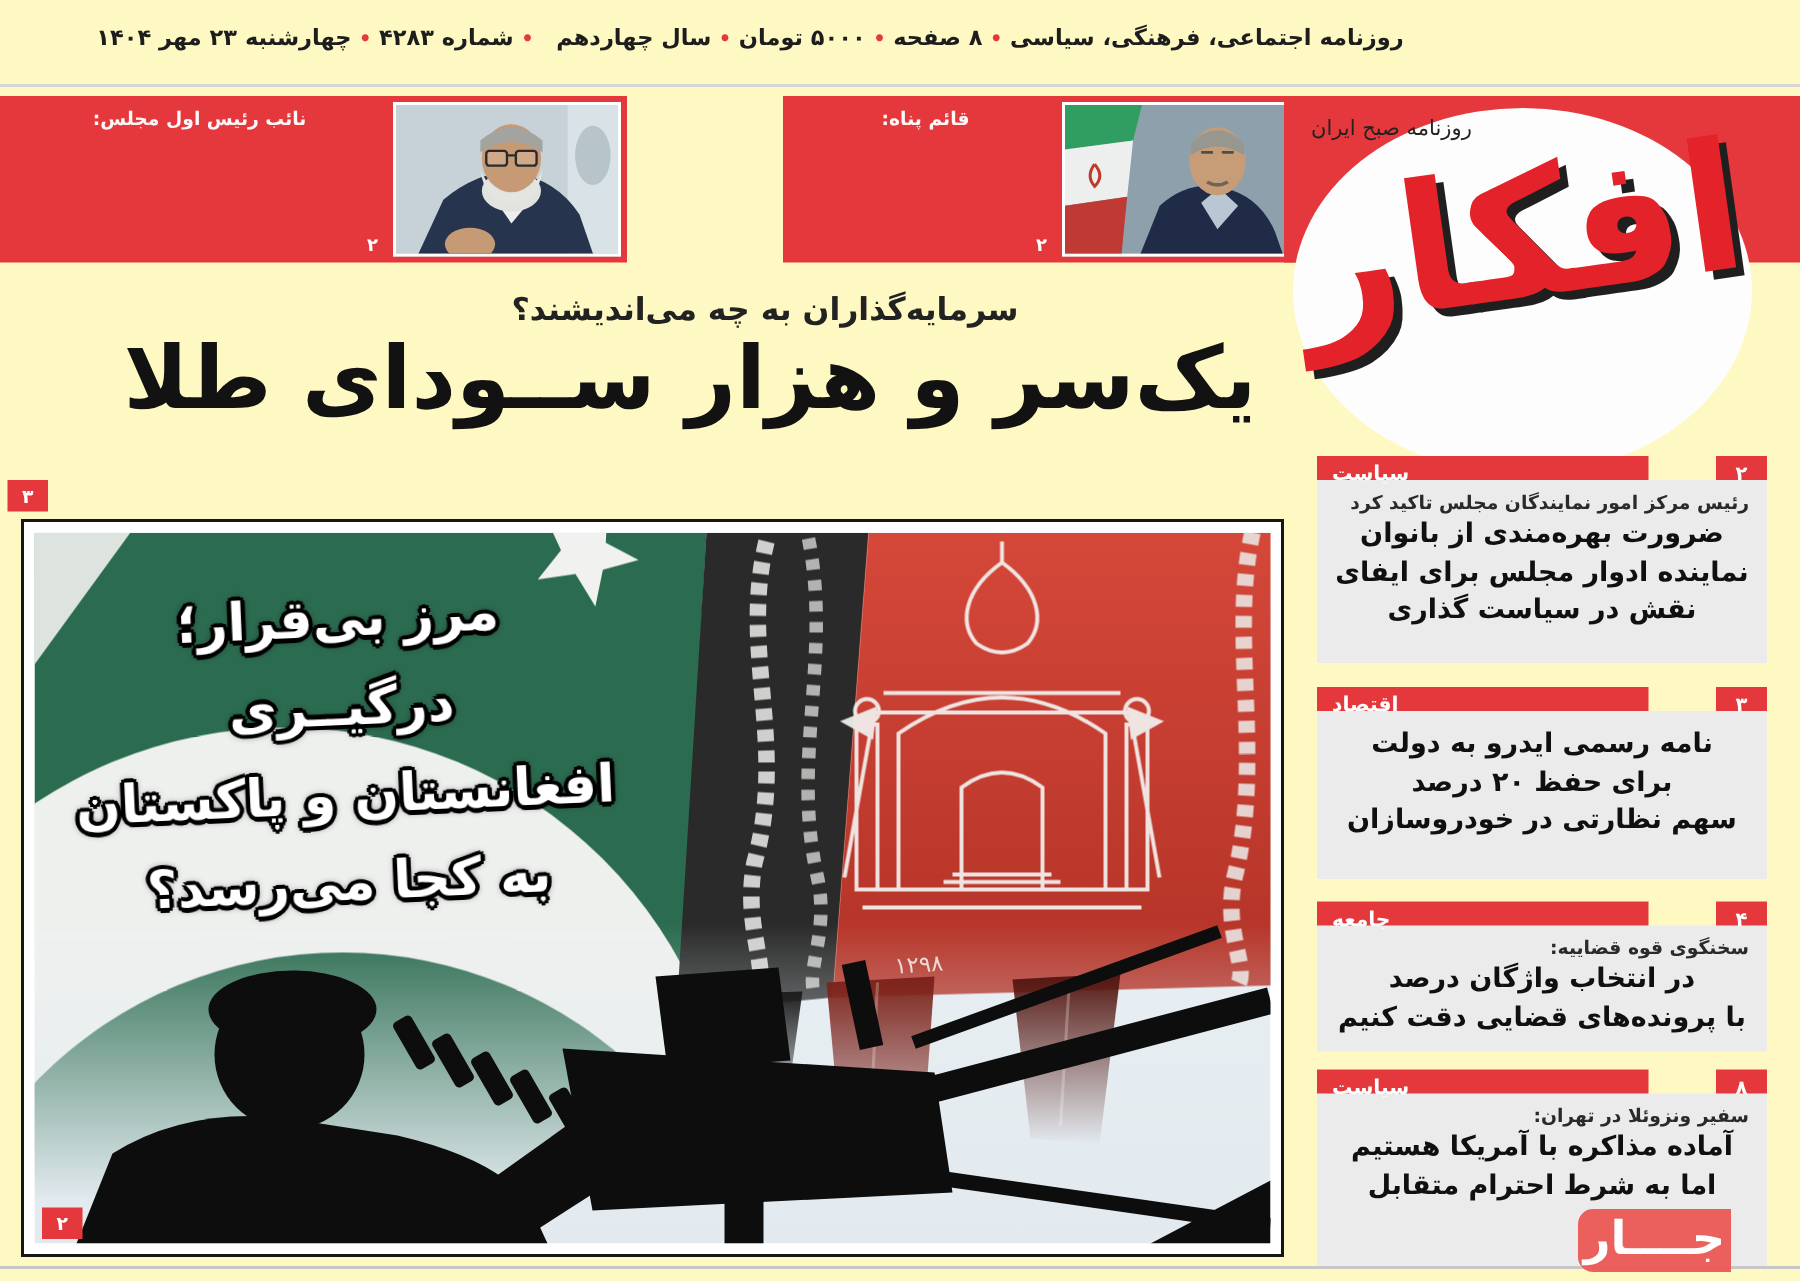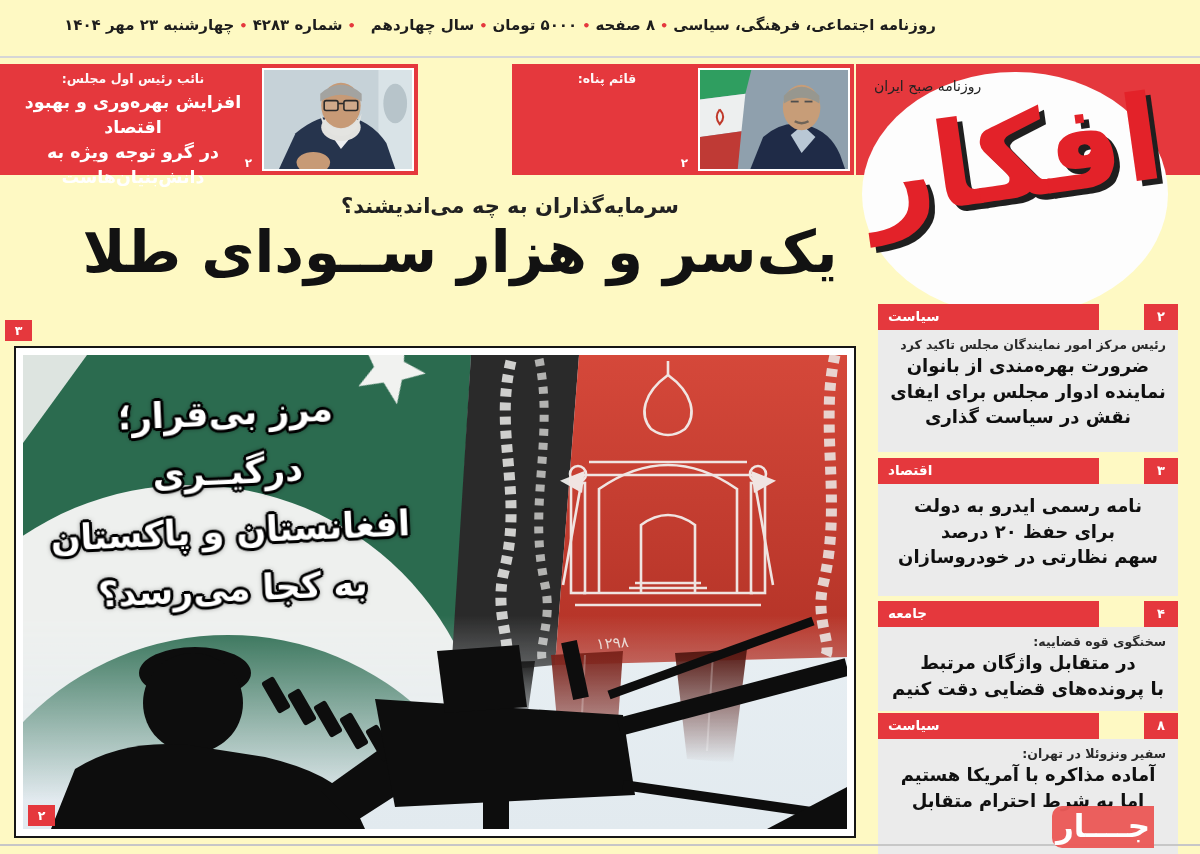--- a/index.html
+++ b/index.html
@@ -9,21 +9,21 @@
 
   
   .topline{top:16px;left:0;width:1000px;text-align:center;font-size:15px;font-weight:bold;color:#1d1d1d;}
   .topline .sep{color:#e5383d;margin:0 5px;font-size:13px;}
   .rule1{top:56px;left:0;width:1200px;height:2px;background:#d6d6d6;}
   .rule2{top:844px;left:0;width:1200px;height:2px;background:#c7c7c7;}
 
   
   .topbox{top:64px;height:111px;background:#e5383d;}
   .tb-left{right:782px;width:418px;}   
-  .tb-mid{right:346px;width:342px;}    
+  .tb-mid{right:336px;width:342px;}    
   .tb-photo{position:absolute;left:auto;top:4px;bottom:4px;width:152px;border:2px solid #fff;
             background:#c6d2d8;overflow:hidden;box-sizing:border-box;}
   .tb-photo{inset-inline-start:auto;inset-inline-end:262px;} 
   .tb-left .tb-photo,.tb-mid .tb-photo{right:auto;left:4px;} 
   
   .tb-left .tb-photo,.tb-mid .tb-photo{left:auto;right:4px;}
   .tb-text{position:absolute;top:7px;right:162px;left:10px;text-align:center;color:#fff;}
   .tb-kicker{font-size:12.5px;font-weight:bold;opacity:.96;margin-bottom:4px;}
   .tb-title{font-size:17.5px;font-weight:bold;line-height:1.42;white-space:pre-line;}
   .tb-page{position:absolute;bottom:5px;right:166px;color:#fff;font-size:12px;font-weight:bold;}
@@ -50,21 +50,21 @@
   .frame svg{display:block;width:824px;height:474px;}
   .photo-title{position:absolute;top:36px;right:440px;width:370px;text-align:center;
                font-size:35px;font-weight:bold;color:#fff;line-height:1.68;transform:rotate(-2.5deg);
                text-shadow:2px 2px 0 #000,-2px 2px 0 #000,2px -2px 0 #000,-2px -2px 0 #000,
                            3px 0 0 #000,-3px 0 0 #000,0 3px 0 #000,0 -3px 0 #000,0 0 6px #000;}
   .badge-photo{position:absolute;bottom:10px;right:799px;}
 
   
   .sidebar{top:304px;left:878px;width:300px;height:540px;}
   .sb-item{position:absolute;left:0;width:300px;}
-  .sb-bar{display:flex;direction:ltr;height:26px;gap:41px;}
+  .sb-bar{display:flex;direction:ltr;height:16px;gap:41px;}
   .sb-bar .bar{flex:1;background:#e5383d;position:relative;}
   .sb-bar .bar .lbl{position:absolute;left:10px;top:4px;font-size:13.5px;font-weight:bold;color:#fff;}
   .sb-bar .num{width:34px;margin-left:4px;background:#e5383d;color:#fff;font-size:13px;
                font-weight:bold;text-align:center;line-height:26px;}
   .sb-body{background:#ebebeb;padding:5px 10px 6px;overflow:hidden;box-sizing:border-box;}
   .sb-kicker{font-size:12.5px;font-weight:bold;color:#2a2a2a;text-align:right;margin:2px 2px 1px;}
   .sb-title{font-size:18px;font-weight:bold;color:#101010;text-align:center;line-height:1.42;white-space:pre-line;}
 
   
   .watermark{top:806px;left:1052px;width:102px;height:42px;background:#ec5a58;border-radius:10px 0 0 10px;
@@ -76,22 +76,20 @@
 <div class="page">
 
   <div class="abs topline">
     <span>روزنامه اجتماعی، فرهنگی، سیاسی</span><span class="sep">•</span><span>۸ صفحه</span><span class="sep">•</span><span>۵۰۰۰ تومان</span><span class="sep">•</span><span>سال چهاردهم</span><span class="sep"></span><span class="sep">•</span><span>شماره ۴۲۸۳</span><span class="sep">•</span><span>چهارشنبه ۲۳ مهر ۱۴۰۴</span>
   </div>
   <div class="abs rule1"></div>
 
   <div class="abs topbox tb-left">
     <div class="tb-text">
       <div class="tb-kicker">نائب رئیس اول مجلس:</div>
-      <div class="tb-title">افزایش بهره‌وری و بهبود اقتصاد
-در گرو توجه ویژه به دانش‌بنیان‌هاست</div>
     </div>
     <div class="tb-page">۲</div>
     <div class="tb-photo">
       <svg viewBox="0 0 150 103" preserveAspectRatio="none">
         <rect width="150" height="103" fill="#c6d2d8"></rect>
         <rect x="116" width="34" height="103" fill="#d9e3e7"></rect>
         <ellipse cx="133" cy="34" rx="12" ry="20" fill="#b7c4ca"></ellipse>
         <path d="M14 103 L32 64 Q56 44 80 46 Q108 50 124 74 L134 103 Z" fill="#26344d"></path>
         <polygon points="64,60 79,50 93,62 78,80" fill="#eceef0"></polygon>
         <ellipse cx="78" cy="58" rx="20" ry="14" fill="#e2e2df"></ellipse>
@@ -279,21 +277,21 @@
 
     <div class="sb-item" style="top:297px;">
       <div class="sb-bar">
         <div class="bar">
             <span class="lbl">جامعه</span>
           </div>
         <div class="num">۴</div>
       </div>
       <div class="sb-body" style="height:84px;">
         <div class="sb-kicker">سخنگوی قوه قضاییه:</div>
-        <div class="sb-title">در متقابل واژگان مرتبط
+        <div class="sb-title">در انتخاب واژگان درصد
 با پرونده‌های قضایی دقت کنیم</div>
       </div>
     </div>
 
     <div class="sb-item" style="top:409px;">
       <div class="sb-bar">
         <div class="bar">
             <span class="lbl">سیاست</span>
           </div>
         <div class="num">۸</div>

